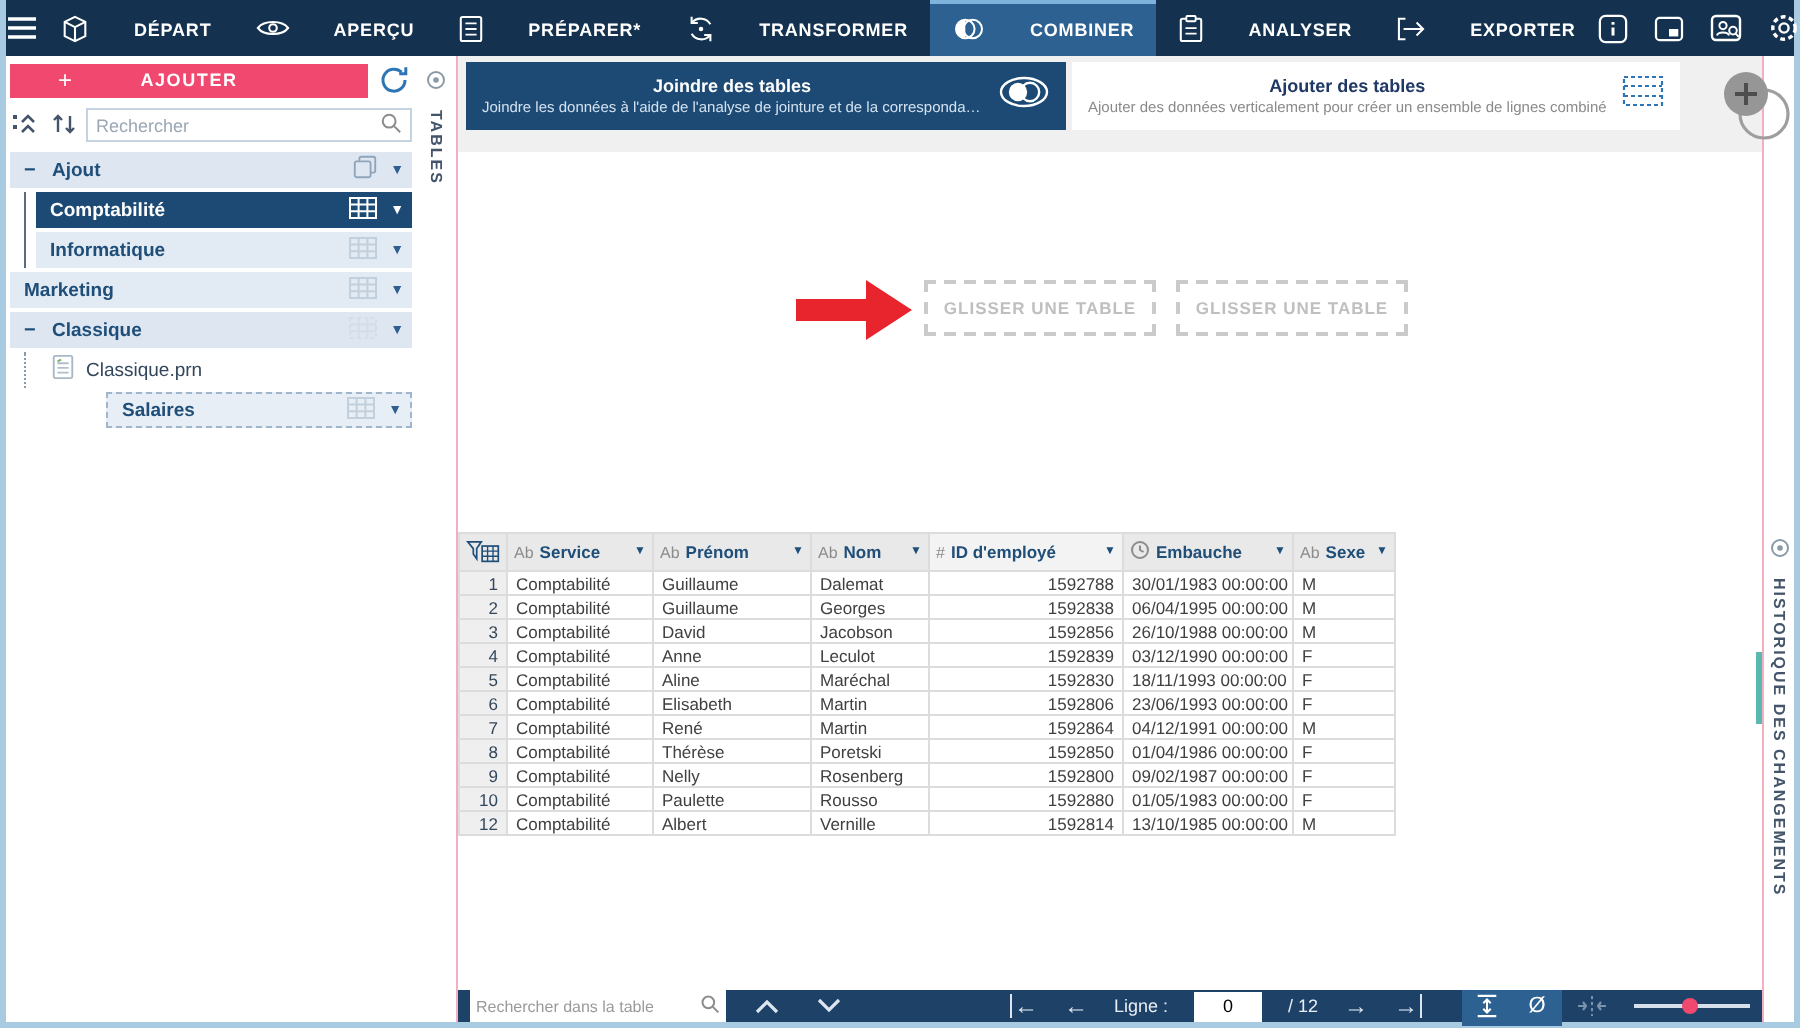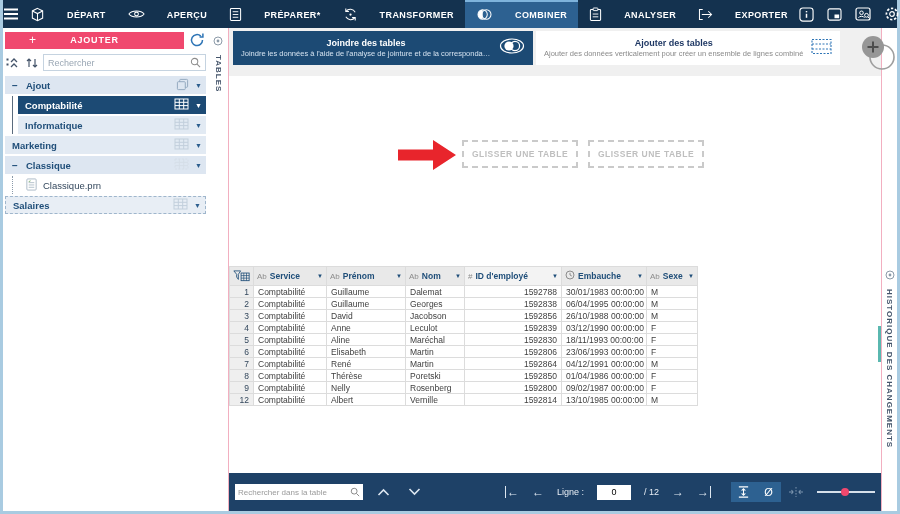--- a/index.html
+++ b/index.html
@@ -21,35 +21,35 @@
   
   .app-body { flex:1; display:flex; min-height:0; }
 
   
   .sidebar { width:205px; flex-shrink:0; display:flex; flex-direction:column; background:#fff; padding:3px 2px 0 2px; }
   .sb-row1 { display:flex; align-items:center; gap:4px; }
   .add-btn { flex:1; height:17px; background:#F0486E; color:#fff; border:none; position:relative;
     font-size:9px; font-weight:bold; letter-spacing:.8px; font-family:inherit; cursor:pointer; }
   .add-btn .plus { position:absolute; left:24px; top:1px; font-size:12px; font-weight:normal; }
   .iconbtn { background:none; border:none; display:flex; align-items:center; justify-content:center; cursor:pointer; padding:0; }
-  .sb-row2 { display:flex; align-items:center; gap:3px; padding:5px 0 4px 0; }
+  .sb-row2 { display:flex; gap:3px; padding:5px 0 4px 0; }
   .search-box { flex:1; height:17px; border:1px solid #C5D3E0; display:flex; align-items:center; padding:0 4px; background:#fff; }
   .search-box input { flex:1; border:none; outline:none; font-size:9px; color:#444; font-family:inherit; min-width:0; }
   .search-box input::placeholder { color:#9AA7B4; }
 
   .tree { display:flex; flex-direction:column; gap:2px; margin-top:1px; }
   .tree-row { height:18px; display:flex; align-items:center; gap:5px; padding:0 4px 0 7px;
     background:#E2EAF3; color:#1F4E79; font-size:9.5px; font-weight:bold; cursor:pointer; }
   .tree-row.group { background:#DDE6F1; }
   .tree-row .minus { font-size:10px; width:9px; }
   .children { margin-left:7px; border-left:1px solid #5A6B7D; display:flex; flex-direction:column; gap:2px; padding-left:5px; }
   .children.dotted { border-left:1px dotted #8A9AAA; }
   .tree-row.selected { background:#1C4A74; color:#fff; }
   .tree-row.file { background:#fff; font-weight:normal; color:#33475C; }
-  .tree-row.dashed { border:1px dashed #9FB6CC; background:#E8EEF5; }
+  .tree-row.dashed { border:1px dashed #9FB6CC; background:#E8EEF5;margin-left:48px; }
   .row-icons { margin-left:auto; display:flex; align-items:center; gap:6px; }
   .caret { font-size:7px; color:#2E5F8F; }
   .selected .caret { color:#fff; }
 
   
   .tables-strip { width:20px; flex-shrink:0; display:flex; flex-direction:column; align-items:center; padding-top:4px; gap:5px; background:#fff; }
   .vtext { writing-mode:vertical-rl; font-size:8px; font-weight:bold; color:#44546A; letter-spacing:1px; white-space:nowrap; }
   .history-strip { width:15px; flex-shrink:0; display:flex; flex-direction:column; align-items:center; padding-top:238px; gap:5px; background:#fff; }
 
   
@@ -82,21 +82,21 @@
   .hcell { display:flex; align-items:center; gap:3px; }
   .ctype { color:#8C8C8C; font-size:8px; }
   .cname { color:#1F4E79; font-weight:bold; font-size:8.5px; }
   .hcaret { margin-left:auto; font-size:6px; color:#1F4E79; }
   .grid-table td { height:12px; padding:0 4px; }
   .grid-table td.rownum { background:#EFEFEF; color:#33475C; text-align:right; }
   .grid-table td.r { text-align:right; }
   .corner { display:flex; align-items:center; justify-content:center; }
 
   
-  .footer { height:38px; flex-shrink:0; background:#1E4167; display:flex; align-items:center; padding:0 6px; color:#E8EEF5; }
+  .footer { height:16px; flex-shrink:0; background:#1E4167; display:flex; align-items:center; padding:0 6px; color:#E8EEF5; }
   .ft-search { width:128px; height:16px; background:#fff; display:flex; align-items:center; padding:0 3px; }
   .ft-search input { flex:1; min-width:0; border:none; outline:none; font-size:8px; color:#444; font-family:inherit; }
   .ft-search input::placeholder { color:#9A9A9A; }
   .ft-chev { margin-left:14px; }
   .ft-nav { display:flex; align-items:center; gap:13px; margin-left:84px; font-size:9px; }
   .nav-arrow { font-size:12px; color:#DCE6F0; cursor:pointer; line-height:1; }
   .end-left { border-left:1.5px solid #DCE6F0; padding-left:1px; }
   .end-right { border-right:1.5px solid #DCE6F0; padding-right:1px; }
   .line-label { font-size:9px; }
   .line-input { width:34px; height:15px; border:none; text-align:center; font-size:9px; font-family:inherit; outline:none; }
@@ -528,20 +528,29 @@
               <tr>
                 <td class="rownum">9</td>
                 <td>Comptabilité</td>
                 <td>Nelly</td>
                 <td>Rosenberg</td>
                 <td class="r">1592800</td>
                 <td class="r">09/02/1987 00:00:00</td>
                 <td>F</td>
               </tr>
 
+              <tr>
+                <td class="rownum">10</td>
+                <td>Comptabilité</td>
+                <td>Paulette</td>
+                <td>Rousso</td>
+                <td class="r">1592880</td>
+                <td class="r">01/05/1983 00:00:00</td>
+                <td>F</td>
+              </tr>
 
 
               <tr>
                 <td class="rownum">12</td>
                 <td>Comptabilité</td>
                 <td>Albert</td>
                 <td>Vernille</td>
                 <td class="r">1592814</td>
                 <td class="r">13/10/1985 00:00:00</td>
                 <td>M</td>

